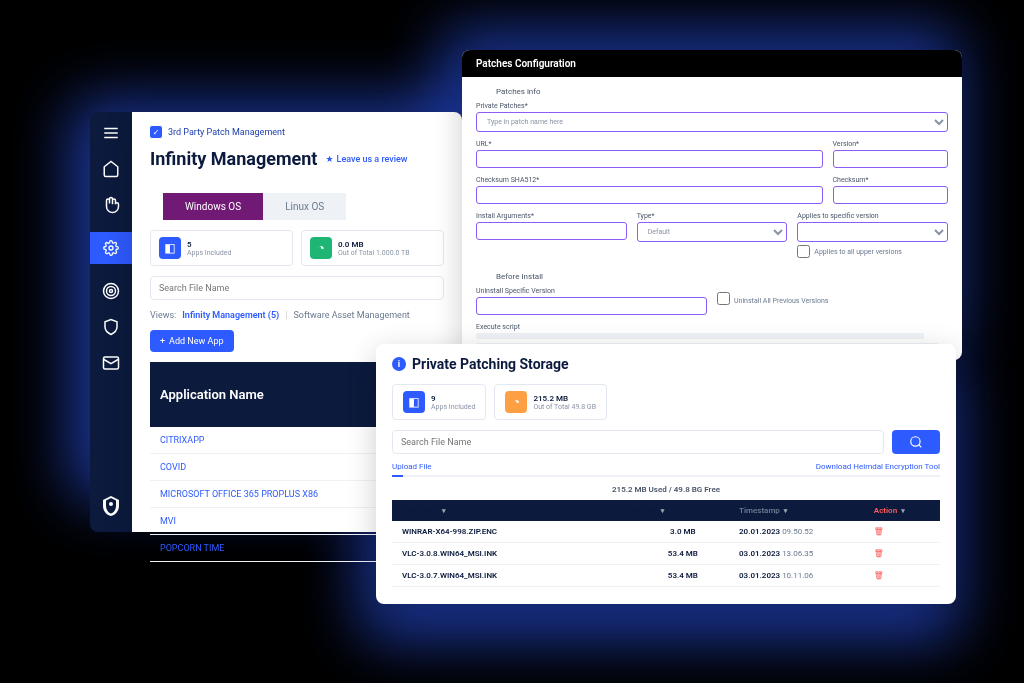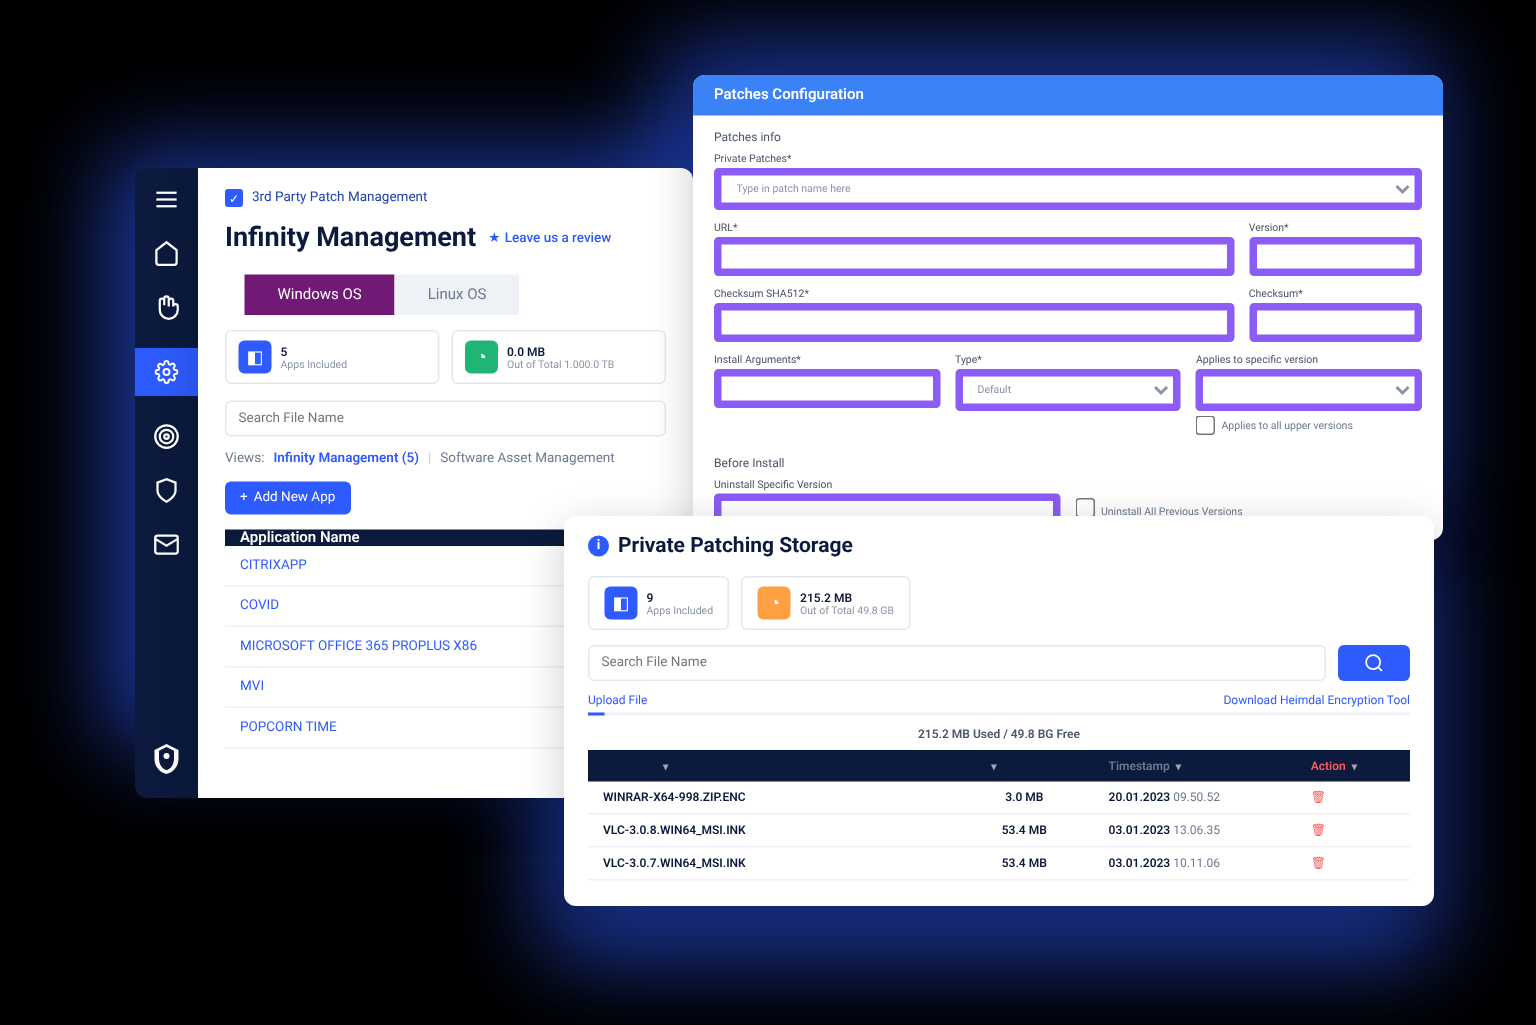--- a/index.html
+++ b/index.html
@@ -11,49 +11,49 @@
 .glow3 { top: 100px; left: 70px; width: 400px; height: 400px; }
 
 .sidebar { position: absolute; left: 90px; top: 112px; width: 42px; height: 420px; background: #0b1a3d; border-radius: 8px 0 0 8px; display: flex; flex-direction: column; align-items: center; padding-top: 12px; gap: 18px; }
 .sidebar-icon { width: 18px; height: 18px; color: #fff; display: flex; align-items: center; justify-content: center; cursor: pointer; }
 .sidebar-icon.active { background: #2e5bff; width: 42px; height: 32px; }
 .sidebar-logo { margin-top: auto; margin-bottom: 14px; width: 24px; height: 24px; color: #fff; }
 
 .panel1 { position: absolute; left: 132px; top: 112px; width: 330px; height: 420px; background: #fff; border-radius: 0 8px 8px 0; padding: 14px 18px; box-shadow: 0 8px 30px rgba(0,0,0,0.2); }
 .breadcrumb { display: flex; align-items: center; gap: 6px; font-size: 9px; color: #1e40af; margin-bottom: 10px; }
 .breadcrumb-check { width: 12px; height: 12px; background: #2e5bff; border-radius: 2px; display: flex; align-items: center; justify-content: center; color: #fff; font-size: 8px; }
-.page-title { font-size: 18px; font-weight: 700; color: #0b1a3d; display: flex; align-items: center; gap: 8px; margin-bottom: 14px; }
+.page-title { font-size: 18px; font-weight: 700; color: #0b1a3d; display: flex; align-items: center; gap: 8px; margin-bottom: 24px; }
 .review-link { font-size: 9px; color: #2e5bff; font-weight: 500; display: flex; align-items: center; gap: 3px; }
 .tabs { display: flex; margin-bottom: 10px; }
 .tab { padding: 8px 22px; font-size: 10px; cursor: pointer; background: #eef1f6; color: #6b7a8f; }
 .tab.active { background: #701a75; color: #fff; margin-left: 13px; }
 .stat-cards { display: flex; gap: 8px; margin-bottom: 10px; }
 .stat-card { flex: 1; border: 1px solid #e3e8f0; border-radius: 4px; padding: 6px 8px; display: flex; align-items: center; gap: 6px; }
 .stat-icon { width: 22px; height: 22px; border-radius: 4px; display: flex; align-items: center; justify-content: center; color: #fff; font-size: 12px; }
 .stat-icon.blue { background: #2e5bff; }
 .stat-icon.green { background: #1fb574; }
 .stat-text { font-size: 8px; }
 .stat-text .val { font-weight: 600; color: #0b1a3d; }
 .stat-text .sub { color: #8a94a6; font-size: 7px; }
 .search-box { width: 100%; border: 1px solid #e3e8f0; border-radius: 4px; padding: 6px 8px; font-size: 9px; color: #8a94a6; margin-bottom: 10px; }
 .views { font-size: 9px; color: #6b7a8f; margin-bottom: 10px; display: flex; gap: 6px; align-items: flex-start; }
 .views .active-view { color: #2e5bff; font-weight: 600; }
 .views .sep { color: #ccc; }
 .add-btn { background: #2e5bff; color: #fff; border: none; padding: 6px 10px; border-radius: 4px; font-size: 9px; cursor: pointer; display: flex; align-items: center; gap: 4px; margin-bottom: 10px; }
-.table-header { background: #0b1a3d; color: #fff; padding: 0 10px; font-size: 10px; font-weight: 600; }
+.table-header { background: #0b1a3d; color: #fff; padding: 25px 10px; font-size: 13px; font-weight: 600; }
 .table-row { padding: 8px 10px; font-size: 9px; color: #2e5bff; border-bottom: 1px solid #eef1f6; cursor: pointer; }
 
 .panel2 { position: absolute; left: 462px; top: 50px; width: 500px; height: 310px; background: #fff; border-radius: 8px; box-shadow: 0 8px 30px rgba(0,0,0,0.2); overflow: hidden; }
-.panel2-header { background: #3b82f6; color: #fff; padding: 8px 14px; font-size: 10px; font-weight: 600; }
+.panel2-header { background: #000000; color: #fff; padding: 8px 14px; font-size: 10px; font-weight: 600; }
 .panel2-body { padding: 10px 14px; font-size: 8px; color: #6b7a8f; }
-.section-label { font-size: 8px; color: #4a5568; margin-bottom: 6px; }
+.section-label { font-size: 8px; color: #4a5568; margin-bottom: 6px; margin-left: 20px; }
 .field-row { display: flex; gap: 10px; margin-bottom: 8px; }
 .field { flex: 1; }
 .field-label { font-size: 7px; color: #4a5568; margin-bottom: 2px; display: block; }
-.field-input { width: 100%; border: 5px solid #8b5cf6; border-radius: 3px; padding: 4px 6px; font-size: 7px; color: #8a94a6; background: #fff; }
+.field-input { width: 100%; border: 1px solid #8b5cf6; border-radius: 3px; padding: 4px 6px; font-size: 7px; color: #8a94a6; background: #fff; }
 .skel-line { height: 6px; background: #eef1f6; border-radius: 2px; margin-bottom: 4px; }
 .checkbox-row { display: flex; align-items: center; gap: 4px; font-size: 7px; color: #6b7a8f; margin-bottom: 6px; }
 
 .panel3 { position: absolute; left: 376px; top: 344px; width: 580px; height: 260px; background: #fff; border-radius: 8px; box-shadow: 0 8px 30px rgba(0,0,0,0.2); padding: 12px 16px; }
 .panel3-title { font-size: 14px; font-weight: 700; color: #0b1a3d; display: flex; align-items: center; gap: 6px; margin-bottom: 12px; }
 .info-icon { width: 14px; height: 14px; background: #2e5bff; border-radius: 50%; color: #fff; font-size: 9px; display: flex; align-items: center; justify-content: center; }
 .panel3-stats { display: flex; gap: 8px; margin-bottom: 10px; }
 .panel3-stat { border: 1px solid #e3e8f0; border-radius: 4px; padding: 6px 10px; display: flex; align-items: center; gap: 6px; }
 .stat-icon.orange { background: #ff9f43; }
 .search-row { display: flex; gap: 8px; margin-bottom: 8px; }

